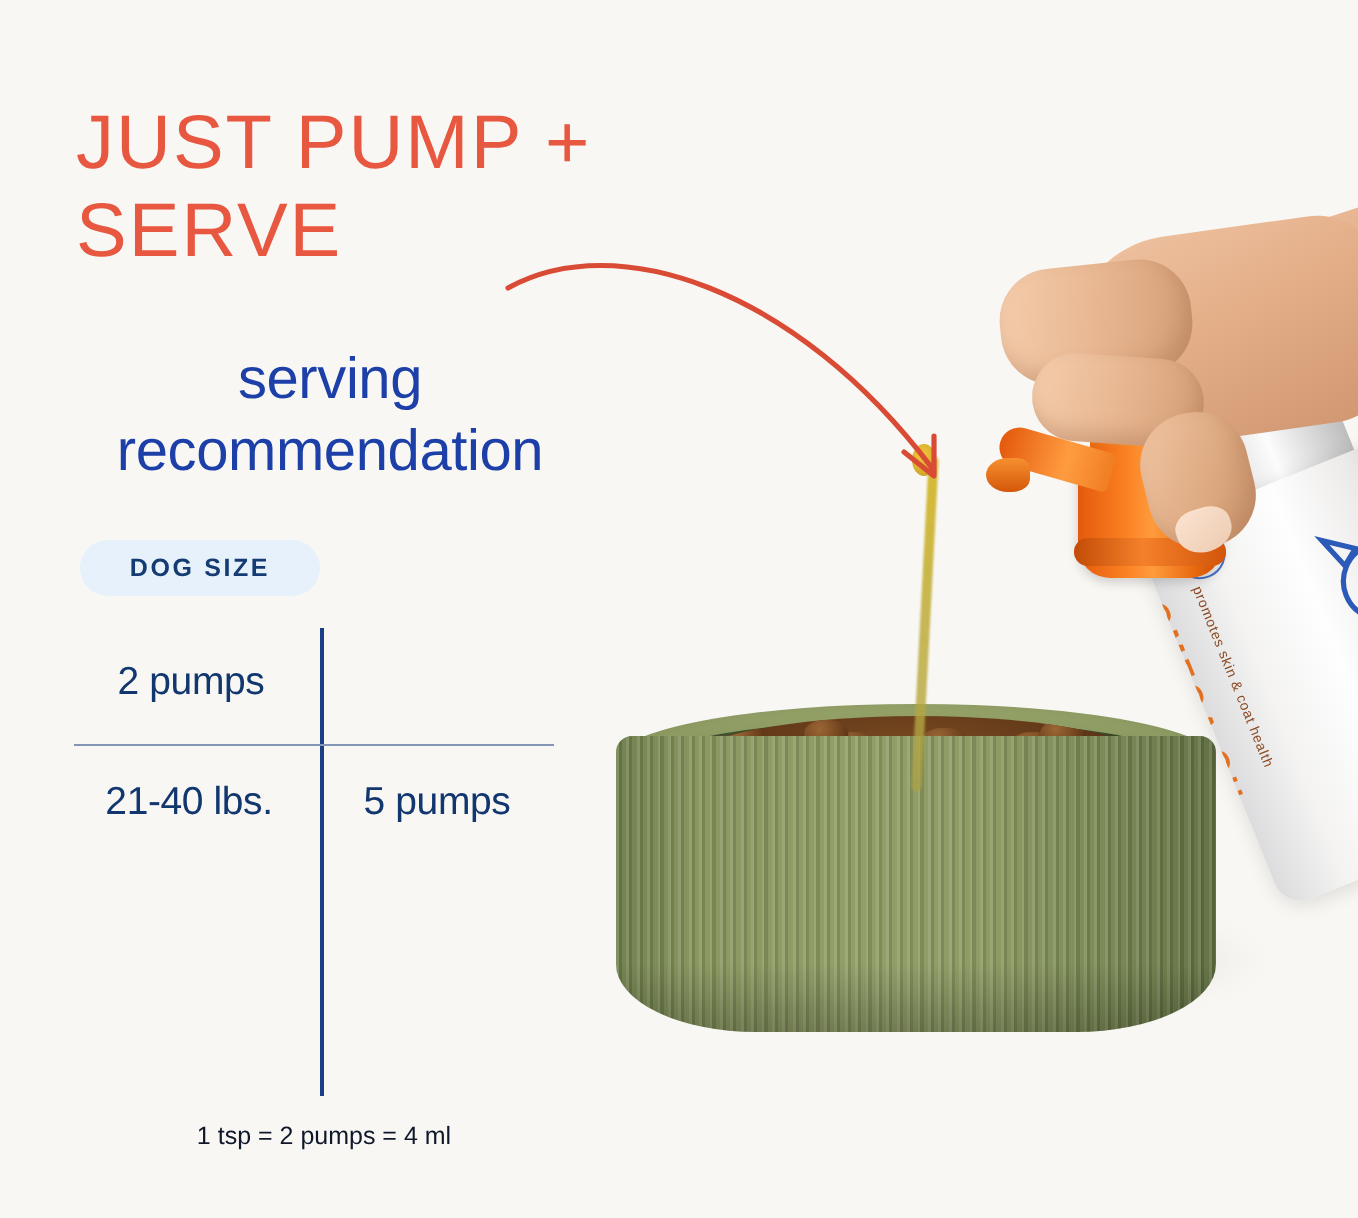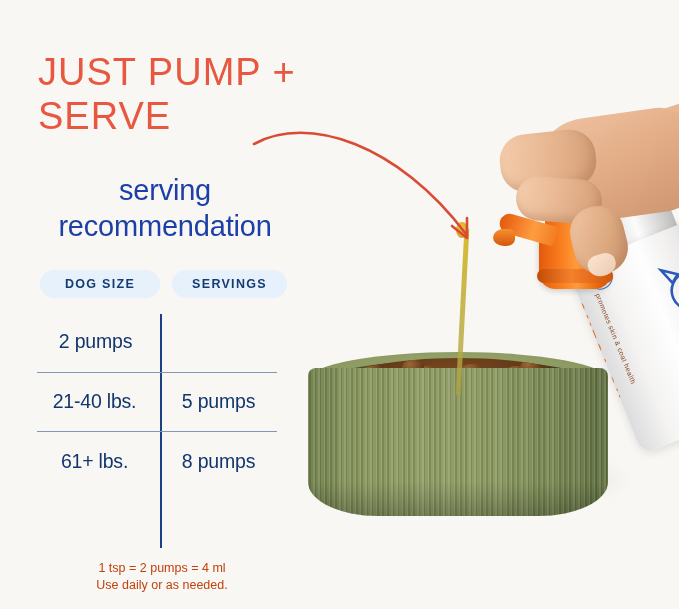--- a/index.html
+++ b/index.html
@@ -21,42 +21,42 @@
   }
 
   
   #serving-title{
     position:absolute; left:10px; top:172px; width:310px;
     text-align:center; color:#1D3FA8; font-size:29px; line-height:36px;
     font-weight:400; letter-spacing:-0.2px;
   }
 
   
-  .pill-row{ position:absolute; left:40px; top:270px; width:258px; display:flex; gap:12px; }
+  .pill-row{ position:absolute; left:40px; top:270px; width:258px; display:flex; gap:12px;flex-direction:column; }
   .pill{
     background:#E6F1FB; border-radius:20px; padding:7px 0 7px 0;
     color:#143C73; font-size:12.5px; letter-spacing:1.3px; font-weight:700;
     text-align:center;
   }
   .pill.a{ width:120px; }
   .pill.b{ width:115px; }
 
   
   #table{ position:absolute; left:37px; top:312px; width:240px; height:238px; }
   .trow{ position:relative; height:59.5px; display:flex; align-items:center; }
   .trow + .trow { border-top:1.6px solid #8496B5;justify-content:center; }
   .cell{ color:#12376E; font-size:19.5px; letter-spacing:-0.2px; }
   .cell.size{ width:123px; text-align:center; padding-right:8px; }
   .cell.serv{ width:117px; text-align:center; }
   #vline{ position:absolute; left:123px; top:2px; width:1.8px; height:234px; background:#1B3F86; }
 
   
   #footnote{
     position:absolute; left:37px; top:560px; width:250px; text-align:center;
-    color:#c2410c; font-size:12.5px; line-height:17px;
+    color:#0f172a; font-size:12.5px; line-height:17px;
   }
 
   
   #caption{
     position:absolute; left:355px; top:572px; width:270px; text-align:center;
     color:#E8573F; font-size:18.5px; font-weight:700; letter-spacing:-0.2px;
   }
 
   
   #photo{ position:absolute; left:288px; top:0px; width:391px; height:609px; }
@@ -235,42 +235,36 @@
 <body>
 
 <div id="stage">
 
   <div id="headline">JUST PUMP + SERVE</div>
 
   <div id="serving-title">serving recommendation</div>
 
   <div class="pill-row">
     <div class="pill a">DOG SIZE</div>
-    <div class="pill b">SERVINGS</div>
   </div>
 
   <div id="table">
     <div id="vline"></div>
 
     <div class="trow">
       <div class="cell serv">2 pumps</div>
     </div>
     <div class="trow">
       <div class="cell size">21-40  lbs.</div>
       <div class="cell serv">5 pumps</div>
     </div>
-    <div class="trow">
-      <div class="cell size">61+ lbs.</div>
-      <div class="cell serv">8 pumps</div>
-    </div>
   </div>
 
   <div id="footnote">
     <div>1 tsp = 2 pumps = 4 ml</div>
-    <div>Use daily or as needed.</div>
   </div>
 
 
   <div id="photo">
 
     <div class="bowl-shadow"></div>
     <div class="bowl-rim"></div>
     <div class="bowl-inner">
       <div class="bowl-inner-hl"></div>
     </div>

